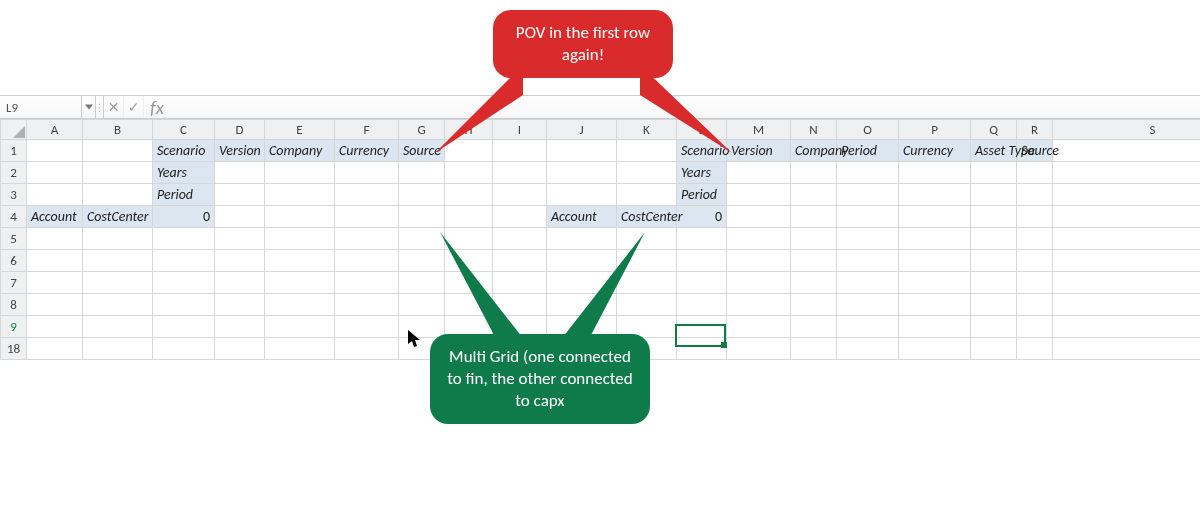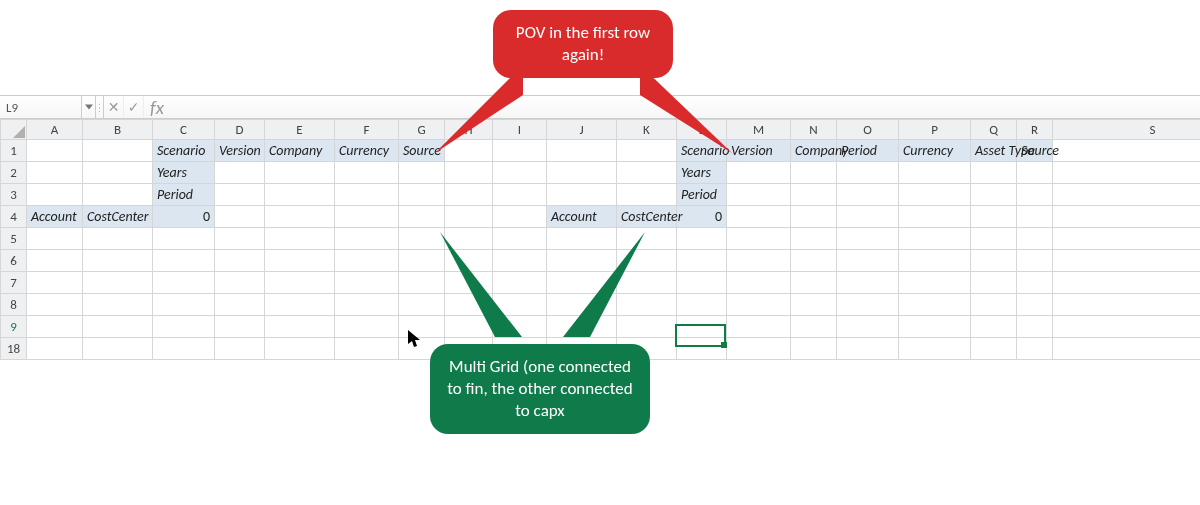--- a/index.html
+++ b/index.html
@@ -450,21 +450,21 @@
   <svg width="90" height="90">
       <polygon points="88,0 88,30 0,88" fill="#d92b2b"></polygon>
     </svg>
 </div>
 <div class="pointer" style="left:640px; top:65px;">
   <svg width="92" height="90">
       <polygon points="0,0 0,30 92,88" fill="#d92b2b"></polygon>
     </svg>
 </div>
 
-<div class="callout callout-green" style="left:430px; top:344px; width:220px;">
+<div class="callout callout-green" style="left:430px; top:334px; width:220px;">
   <span>Multi Grid (one connected to fin, the other connected to capx</span>
 </div>
 <div class="pointer" style="left:440px; top:232px;">
   <svg width="85" height="105">
       <polygon points="0,0 82,105 55,105" fill="#0f7a4a"></polygon>
     </svg>
 </div>
 <div class="pointer" style="left:560px; top:232px;">
   <svg width="85" height="105">
       <polygon points="85,0 30,105 3,105" fill="#0f7a4a"></polygon>

